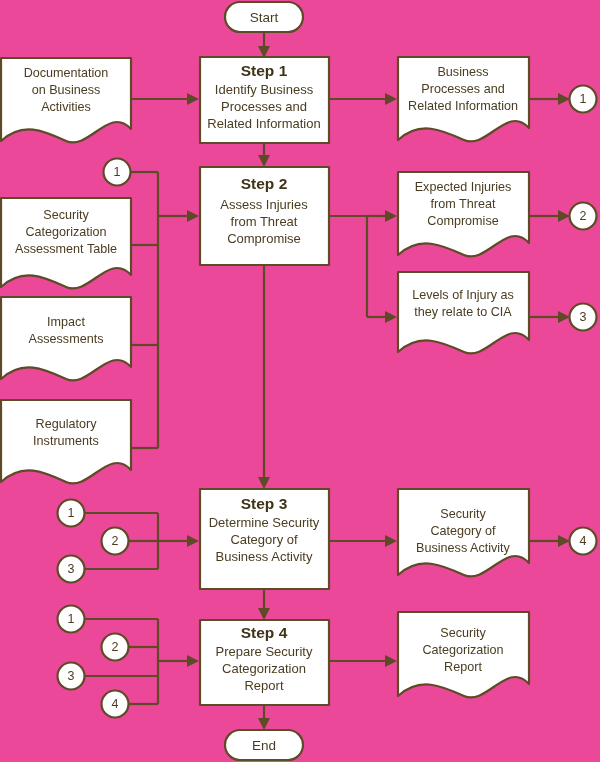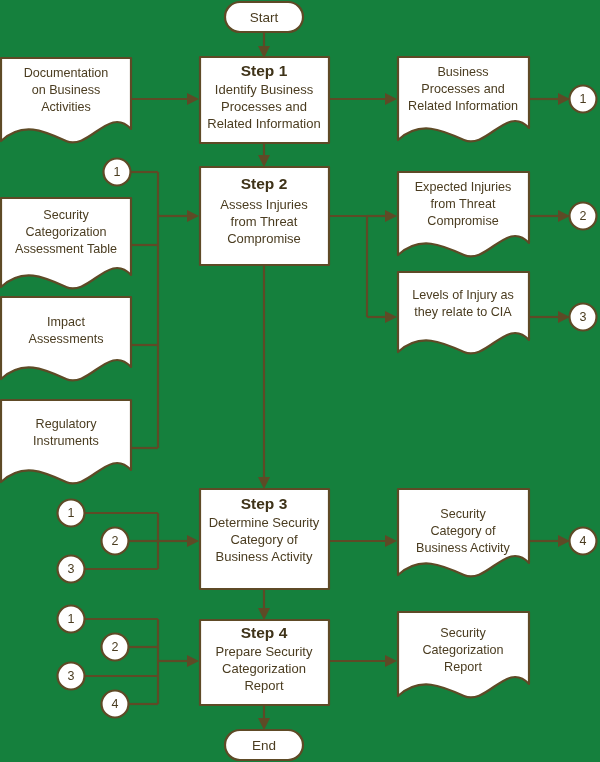--- a/index.html
+++ b/index.html
@@ -7,21 +7,21 @@
     padding: 0;
     background: #ffffff;
   }
   body {
     font-family: "Liberation Sans", sans-serif;
   }
   #diagram-root {
     position: relative;
     width: 600px;
     height: 762px;
-    background: #15803d;
+    background: #ec4899;
     overflow: hidden;
     text-align: center;
   }
   svg.flow {
     position: absolute;
     left: 0;
     top: 0;
     width: 600px;
     height: 762px;
   }

